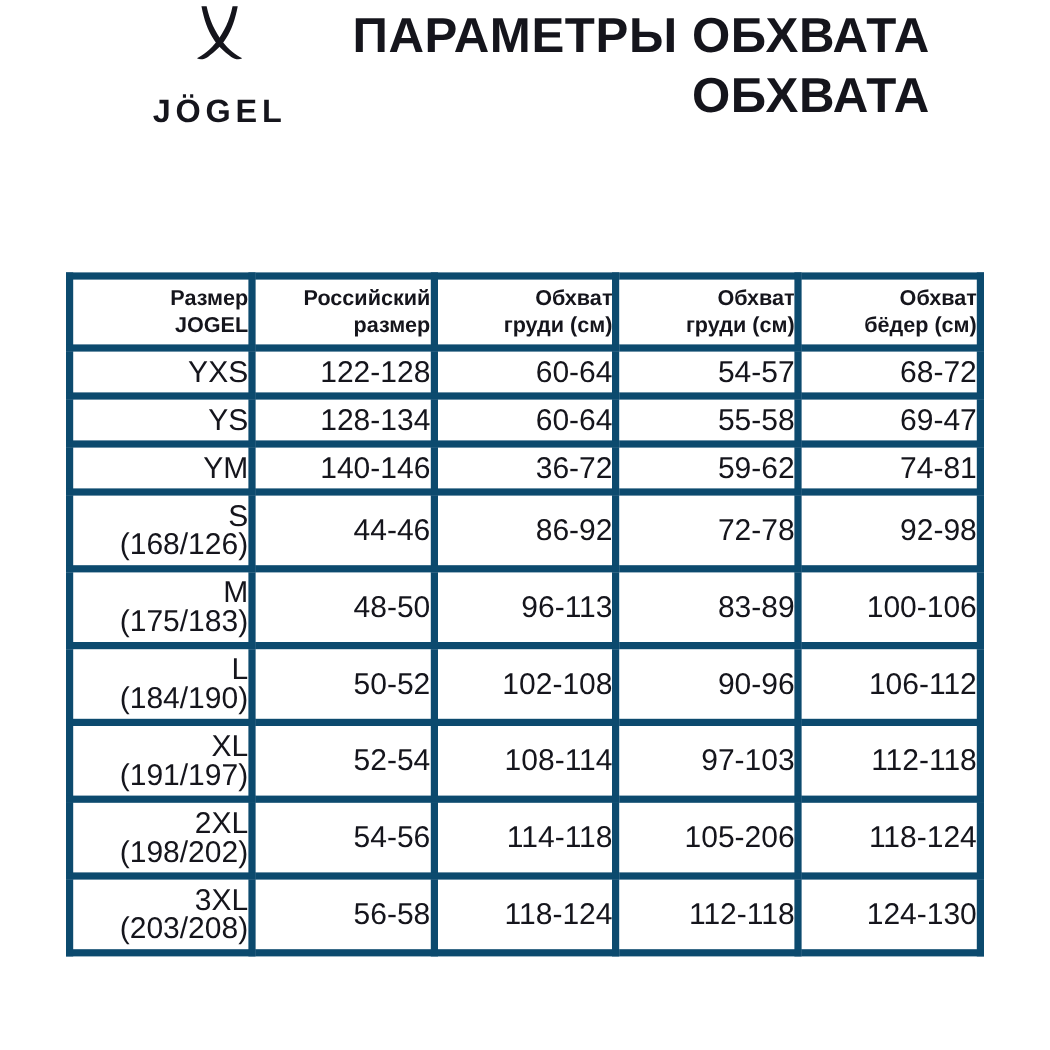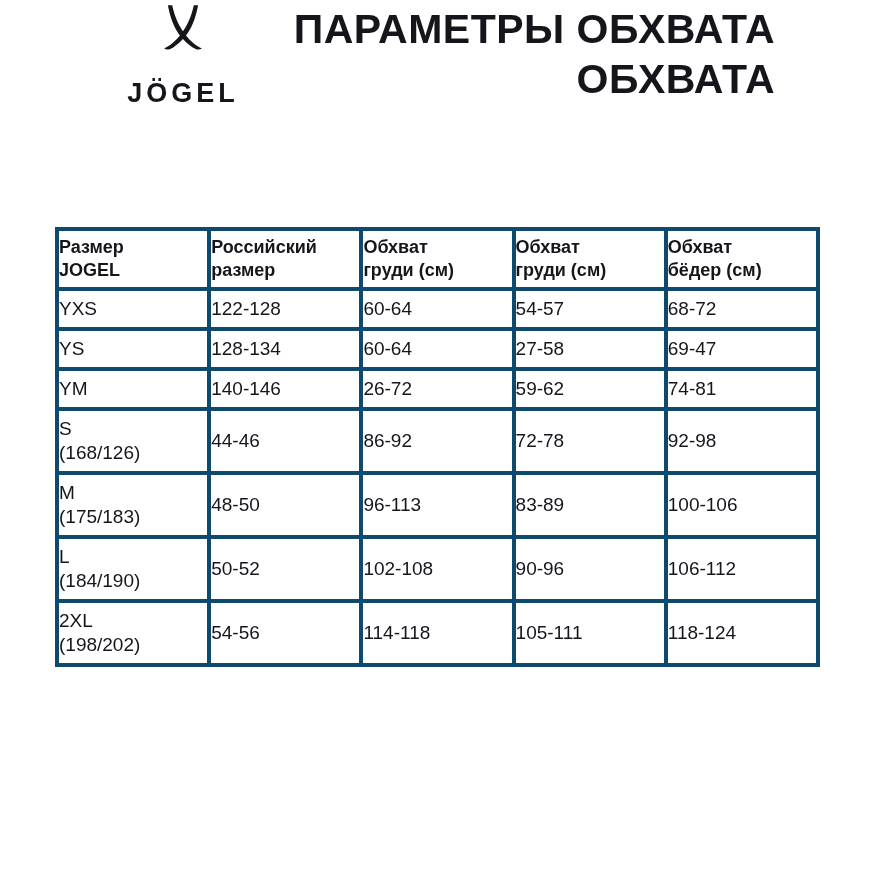--- a/index.html
+++ b/index.html
@@ -41,34 +41,34 @@
   }
 
   
   table.size-table {
     position: absolute; left: 55px; top: 227px;
     width: 765px;
     border-collapse: collapse;
     table-layout: fixed;
   }
   .size-table th, .size-table td {
-    border: 4px solid #0c4a6e;
-    text-align: left;
+    border: 6px solid #0c4a6e;
+    text-align: right;
     vertical-align: middle;
     padding: 0;
   }
   .size-table th {
     height: 60px;
     font-size: 18px;
     font-weight: bold;
     line-height: 23px;
   }
   .size-table td {
     height: 40px;
-    font-size: 19px;
+    font-size: 25px;
     font-weight: normal;
     line-height: 24px;
   }
   .size-table tr.tall td { height: 64px; }
   .cell-line { display: block; }
 </style>
 </head>
 <body>
 
 <div class="page">
@@ -120,29 +120,29 @@
           <td>60-64</td>
           <td>54-57</td>
           <td>68-72</td>
         </tr>
         <tr>
           <td>
             <span class="cell-line">YS</span>
           </td>
           <td>128-134</td>
           <td>60-64</td>
-          <td>27-58</td>
+          <td>55-58</td>
           <td>69-47</td>
         </tr>
         <tr>
           <td>
             <span class="cell-line">YM</span>
           </td>
           <td>140-146</td>
-          <td>26-72</td>
+          <td>36-72</td>
           <td>59-62</td>
           <td>74-81</td>
         </tr>
         <tr class="tall">
           <td>
             <span class="cell-line">S</span>
             <span class="cell-line">(168/126)</span>
           </td>
           <td>44-46</td>
           <td>86-92</td>
@@ -164,24 +164,44 @@
             <span class="cell-line">L</span>
             <span class="cell-line">(184/190)</span>
           </td>
           <td>50-52</td>
           <td>102-108</td>
           <td>90-96</td>
           <td>106-112</td>
         </tr>
         <tr class="tall">
           <td>
+            <span class="cell-line">XL</span>
+            <span class="cell-line">(191/197)</span>
+          </td>
+          <td>52-54</td>
+          <td>108-114</td>
+          <td>97-103</td>
+          <td>112-118</td>
+        </tr>
+        <tr class="tall">
+          <td>
             <span class="cell-line">2XL</span>
             <span class="cell-line">(198/202)</span>
           </td>
           <td>54-56</td>
           <td>114-118</td>
-          <td>105-111</td>
+          <td>105-206</td>
           <td>118-124</td>
+        </tr>
+        <tr class="tall">
+          <td>
+            <span class="cell-line">3XL</span>
+            <span class="cell-line">(203/208)</span>
+          </td>
+          <td>56-58</td>
+          <td>118-124</td>
+          <td>112-118</td>
+          <td>124-130</td>
         </tr>
       </tbody>
   </table>
 
 </div>
 
 </body></html>

